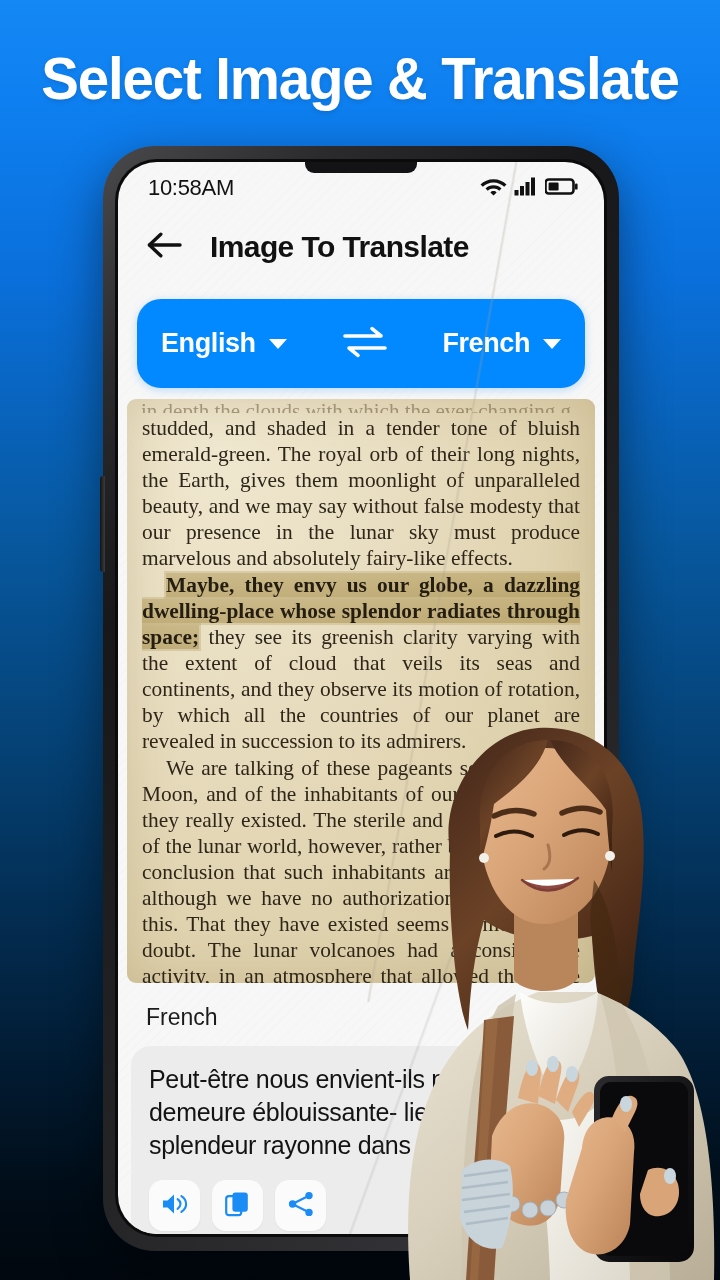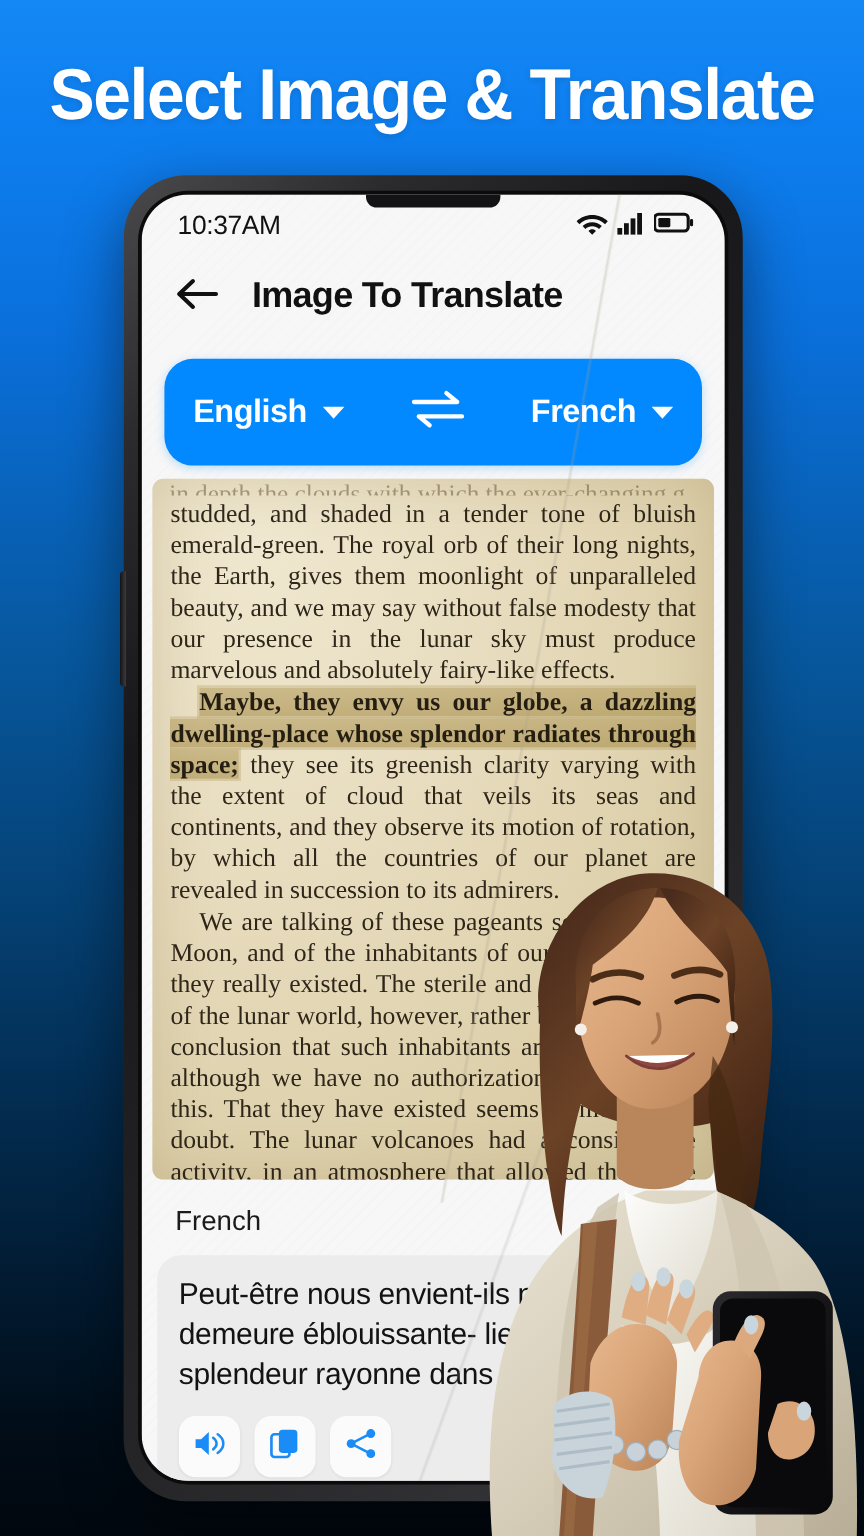--- a/index.html
+++ b/index.html
@@ -287,21 +287,21 @@
 
 <div class="headline">Select Image &amp; Translate</div>
 
 <div class="phone">
   <div class="side-btn"></div>
   <div class="phone-inner">
     <div class="screen">
       <div class="notch"></div>
 
       <div class="statusbar">
-        <div class="status-time">10:37AM</div>
+        <div class="status-time">10:58AM</div>
         <div class="status-icons">
           <span>
             <svg width="27" height="20" viewBox="0 0 27 20">
               <path d="M13.5 3.2C8.4 3.2 3.8 5.2.5 8.4l2.3 2.4c2.8-2.7 6.6-4.3 10.7-4.3s7.9 1.6 10.7 4.3l2.3-2.4C23.2 5.2 18.6 3.2 13.5 3.2z" fill="#111"></path>
               <path d="M13.5 9.2c-3.1 0-5.9 1.2-8 3.2l2.3 2.4c1.5-1.4 3.5-2.3 5.7-2.3s4.2.9 5.7 2.3l2.3-2.4c-2.1-2-4.9-3.2-8-3.2z" fill="#111"></path>
               <path d="M13.5 15.1c-1.2 0-2.3.5-3.1 1.3l3.1 3.2 3.1-3.2c-.8-.8-1.9-1.3-3.1-1.3z" fill="#111"></path>
             </svg>
           </span>
           <span>
             <svg width="24" height="20" viewBox="0 0 24 20">

